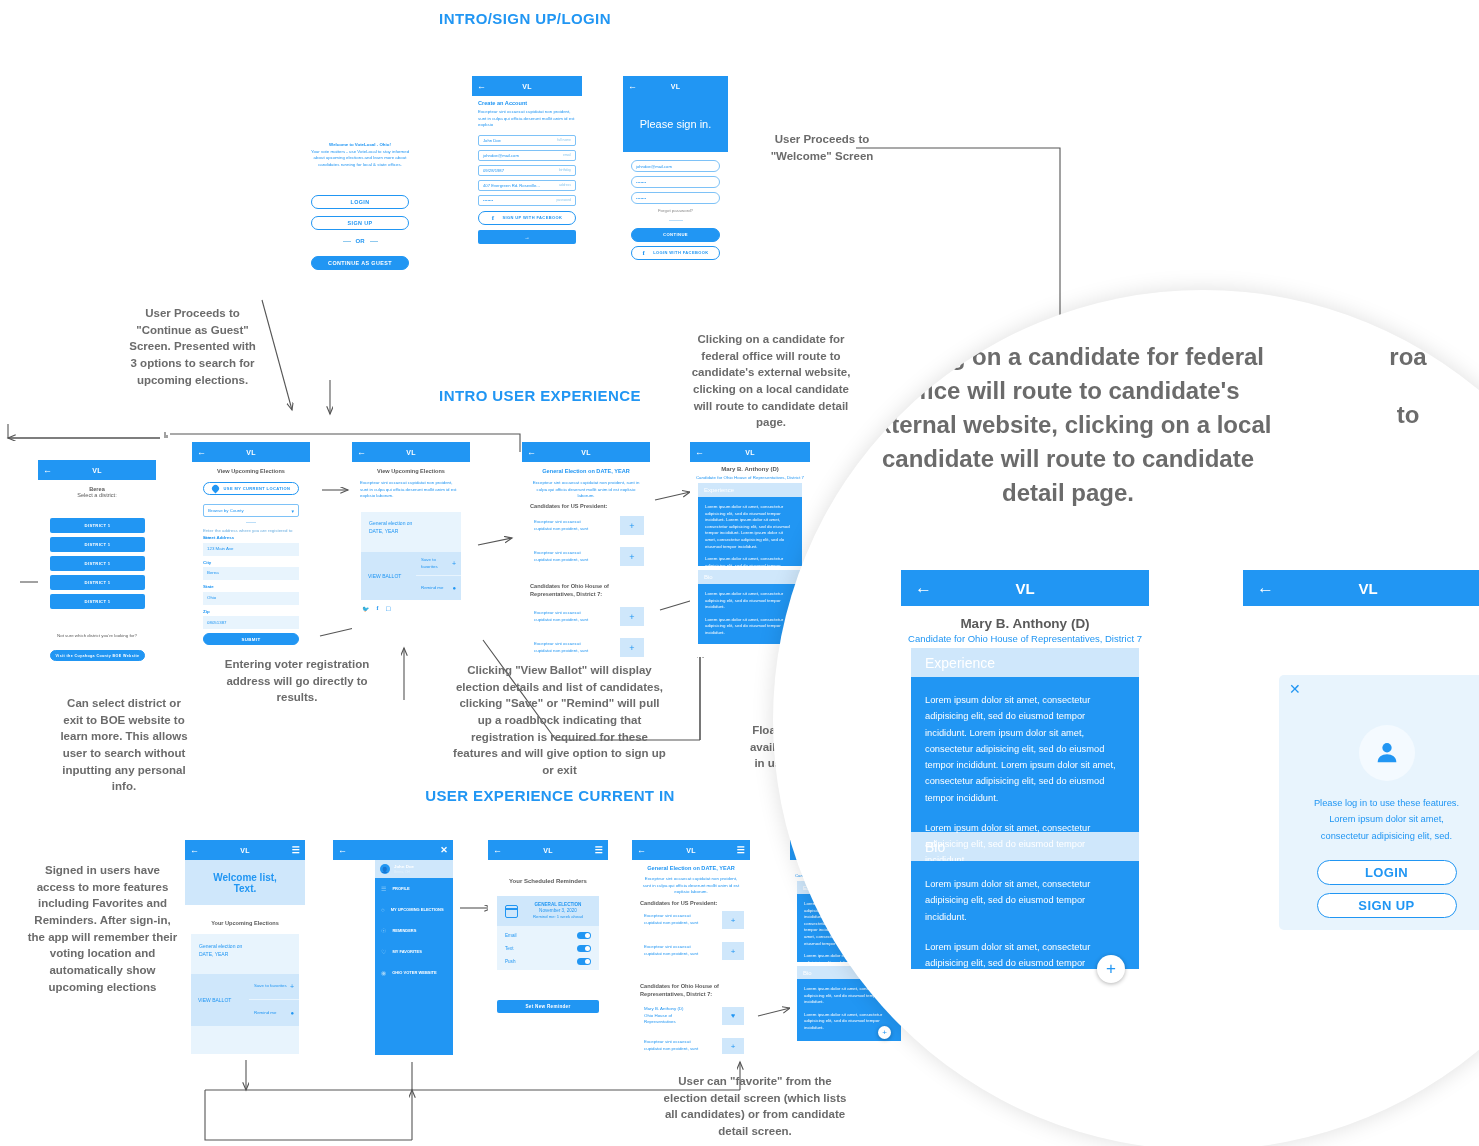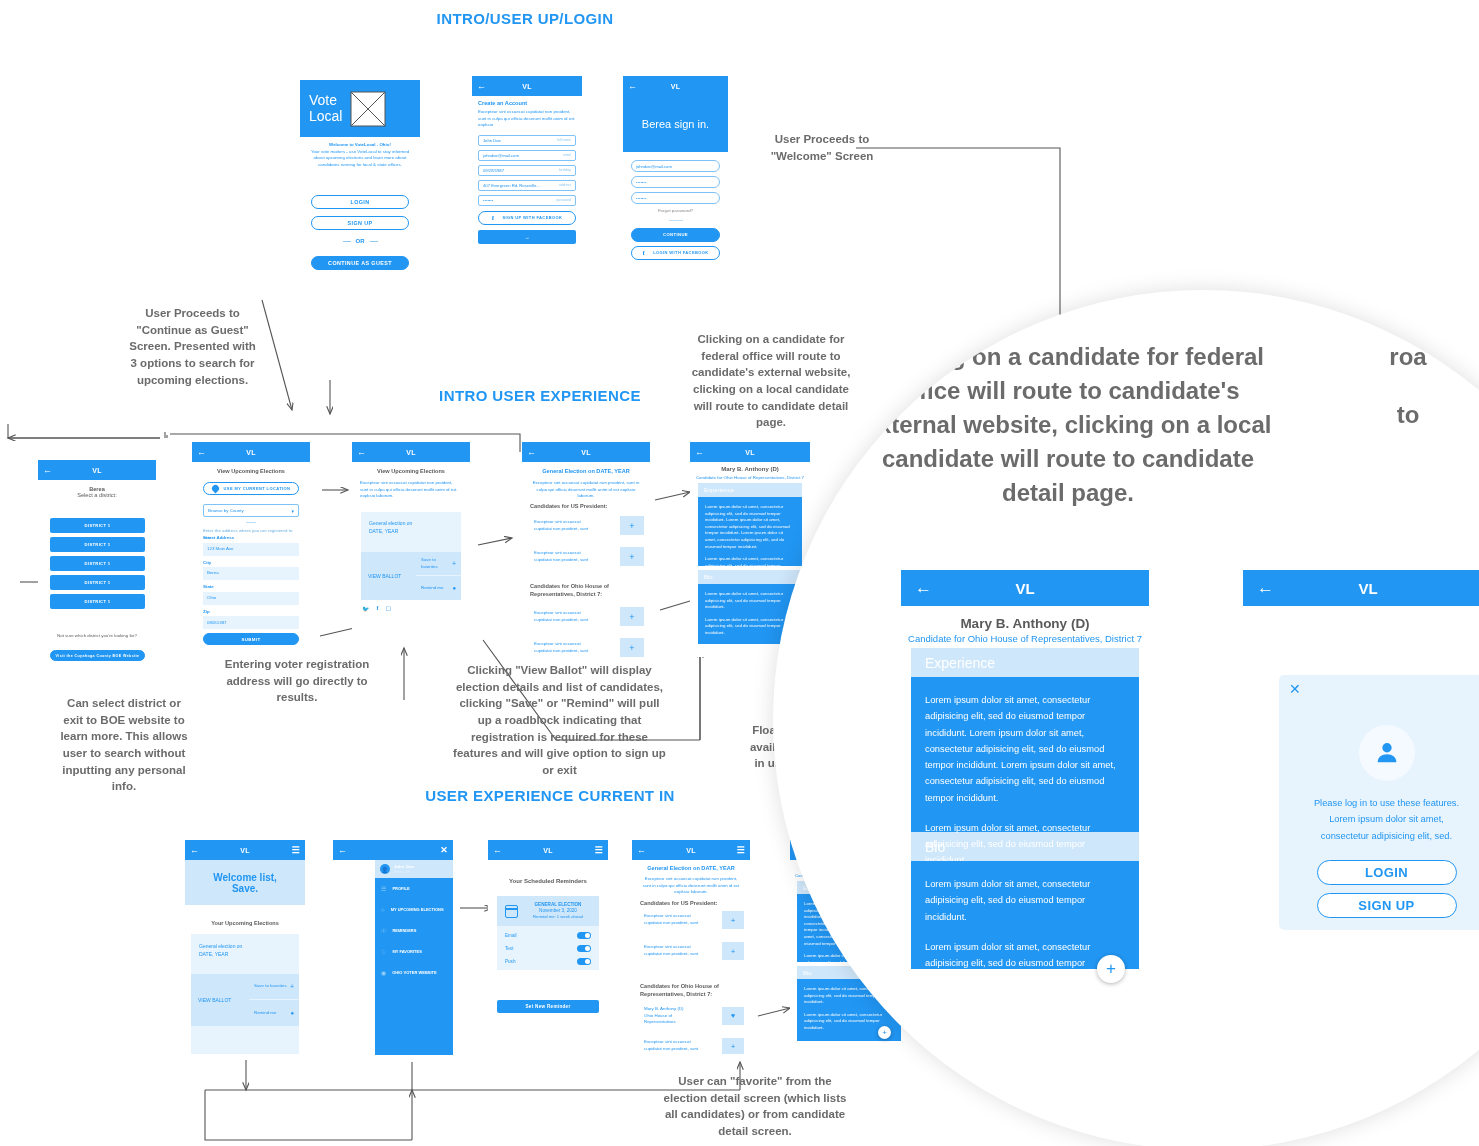--- a/index.html
+++ b/index.html
@@ -146,48 +146,39 @@
       <path d="M483,640 L556,740 L700,740"></path>
       <path d="M700,740 L700,648" marker-end="url(#ah)"></path>
       <path d="M401,648 L401,668" stroke="none"></path>
     </g>
     <g fill="none" stroke="#555" stroke-width="1.1" marker-end="url(#ah)">
       <path d="M700,740 L700,650"></path>
       <path d="M404,700 L404,648"></path>
     </g>
   </svg>
 
-  <div class="abs sec-title" style="left:380px; top:10px; width:290px;">INTRO/USER UP/LOGIN</div>
+  <div class="abs sec-title" style="left:380px; top:10px; width:290px;">INTRO/SIGN UP/LOGIN</div>
   <div class="abs sec-title" style="left:395px; top:387px; width:290px;">INTRO USER EXPERIENCE</div>
   <div class="abs sec-title" style="left:400px; top:787px; width:300px;">USER EXPERIENCE CURRENT IN</div>
 
   <div class="abs note" style="left:762px; top:131px; width:120px;">User Proceeds to "Welcome" Screen</div>
   <div class="abs note" style="left:125px; top:305px; width:135px;">User Proceeds to "Continue as Guest" Screen. Presented with 3 options to search for upcoming elections.</div>
   <div class="abs note" style="left:222px; top:656px; width:150px;">Entering voter registration address will go directly to results.</div>
   <div class="abs note" style="left:58px; top:695px; width:132px;">Can select district or exit to BOE website to learn more. This allows user to search without inputting any personal info.</div>
   <div class="abs note" style="left:452px; top:662px; width:215px;">Clicking "View Ballot" will display election details and list of candidates, clicking "Save" or "Remind" will pull up a roadblock indicating that registration is required for these features and will give option to sign up or exit</div>
   <div class="abs note" style="left:688px; top:331px; width:166px;">Clicking on a candidate for federal office will route to candidate's external website, clicking on a local candidate will route to candidate detail page.</div>
+  <div class="abs note" style="left:25px; top:862px; width:155px;">Signed in users have access to more features including Favorites and Reminders. After sign-in, the app will remember their voting location and automatically show upcoming elections</div>
   <div class="abs note" style="left:660px; top:1073px; width:190px;">User can "favorite" from the election detail screen (which lists all candidates) or from candidate detail screen.</div>
   <div class="abs note" style="left:726px; top:722px; width:90px; text-align:center;">
     <div>Floatin</div>
     <div>availabi</div>
     <div>in use</div>
   </div>
 
   <div class="phone" style="left:300px; top:80px; width:120px; height:200px;">
-    <div class="abs" style="left:0; top:0; width:120px; height:57px; background:#2196f3; display:flex; align-items:center; padding:0 9px; gap:8px;">
-      <div style="color:#fff; font-size:14px; line-height:1.1;">
-        <div>Vote</div>
-        <div>Local</div>
-      </div>
-      <svg width="36" height="36" viewBox="0 0 36 36">
-        <rect x="1" y="1" width="34" height="34" fill="#fff" stroke="#555" stroke-width="1"></rect>
-        <path d="M1,1 L35,35 M35,1 L1,35" stroke="#555" stroke-width="1" fill="none"></path>
-      </svg>
-    </div>
     <div class="abs" style="left:8px; top:62px; width:104px; text-align:center;">
       <div class="tiny" style="font-weight:bold;">Welcome to VoteLocal - Ohio!</div>
       <div class="tiny">Your vote matters - use VoteLocal to stay informed about upcoming elections and learn more about candidates running for local &amp; state offices.</div>
     </div>
     <div class="abs pill" style="left:11px; top:115px; width:98px;">LOGIN</div>
     <div class="abs pill" style="left:11px; top:136px; width:98px;">SIGN UP</div>
     <div class="abs" style="left:11px; top:158px; width:98px; display:flex; align-items:center; justify-content:center; gap:5px; color:#2196f3; font-size:6px; font-weight:bold;">
       <span style="display:inline-block;width:8px;height:1px;background:#8fc9ee;"></span>
       <span>OR</span>
       <span style="display:inline-block;width:8px;height:1px;background:#8fc9ee;"></span>
@@ -234,21 +225,21 @@
     </div>
   </div>
 
   <div class="phone" style="left:623px; top:76px; width:105px; height:205px;">
     <div class="appbar">
       <span class="ic">←</span>
       <span class="ttl">VL</span>
       <span class="ic r"></span>
     </div>
     <div class="abs" style="left:0; top:20px; width:105px; height:56px; background:#2196f3; display:flex; align-items:center; justify-content:center;">
-      <span style="color:#fff; font-size:11px;">Berea sign in.</span>
+      <span style="color:#fff; font-size:11px;">Please sign in.</span>
     </div>
     <div class="abs" style="left:8px; top:84px; width:89px;">
       <div class="fld" style="border-radius:10px; height:12px;">
         <span>johndoe@mail.com</span>
       </div>
       <div class="fld" style="border-radius:10px; height:12px;">
         <span>•••••••</span>
       </div>
       <div class="fld" style="border-radius:10px; height:12px;">
         <span>•••••••</span>
@@ -411,21 +402,21 @@
   </div>
 
   <div class="phone" style="left:185px; top:840px; width:120px; height:215px;">
     <div class="appbar">
       <span class="ic">←</span>
       <span class="ttl">VL</span>
       <span class="ic r">☰</span>
     </div>
     <div class="abs card-lt" style="left:0; top:20px; width:120px; height:45px; display:flex; flex-direction:column; align-items:center; justify-content:center;">
       <span style="color:#2196f3; font-size:10px; font-weight:bold;">Welcome list,</span>
-      <span style="color:#2196f3; font-size:10px; font-weight:bold;">Save.</span>
+      <span style="color:#2196f3; font-size:10px; font-weight:bold;">Text.</span>
     </div>
     <div class="abs sm-d" style="left:0; top:80px; width:120px; text-align:center;">Your Upcoming Elections</div>
     <div class="abs card-xlt" style="left:6px; top:94px; width:108px; height:120px;">
       <div style="padding:8px; font-size:5px; line-height:1.6; color:#2196f3;">
         <span>General election on</span><br>
         <span>DATE, YEAR</span>
       </div>
       <div class="abs" style="left:0; top:40px; width:108px; height:52px; display:flex;">
         <div class="card-lt" style="width:58px; display:flex; align-items:center; padding-left:7px;">
           <span style="font-size:5px;line-height:1.6;color:#2196f3;">VIEW BALLOT</span>

